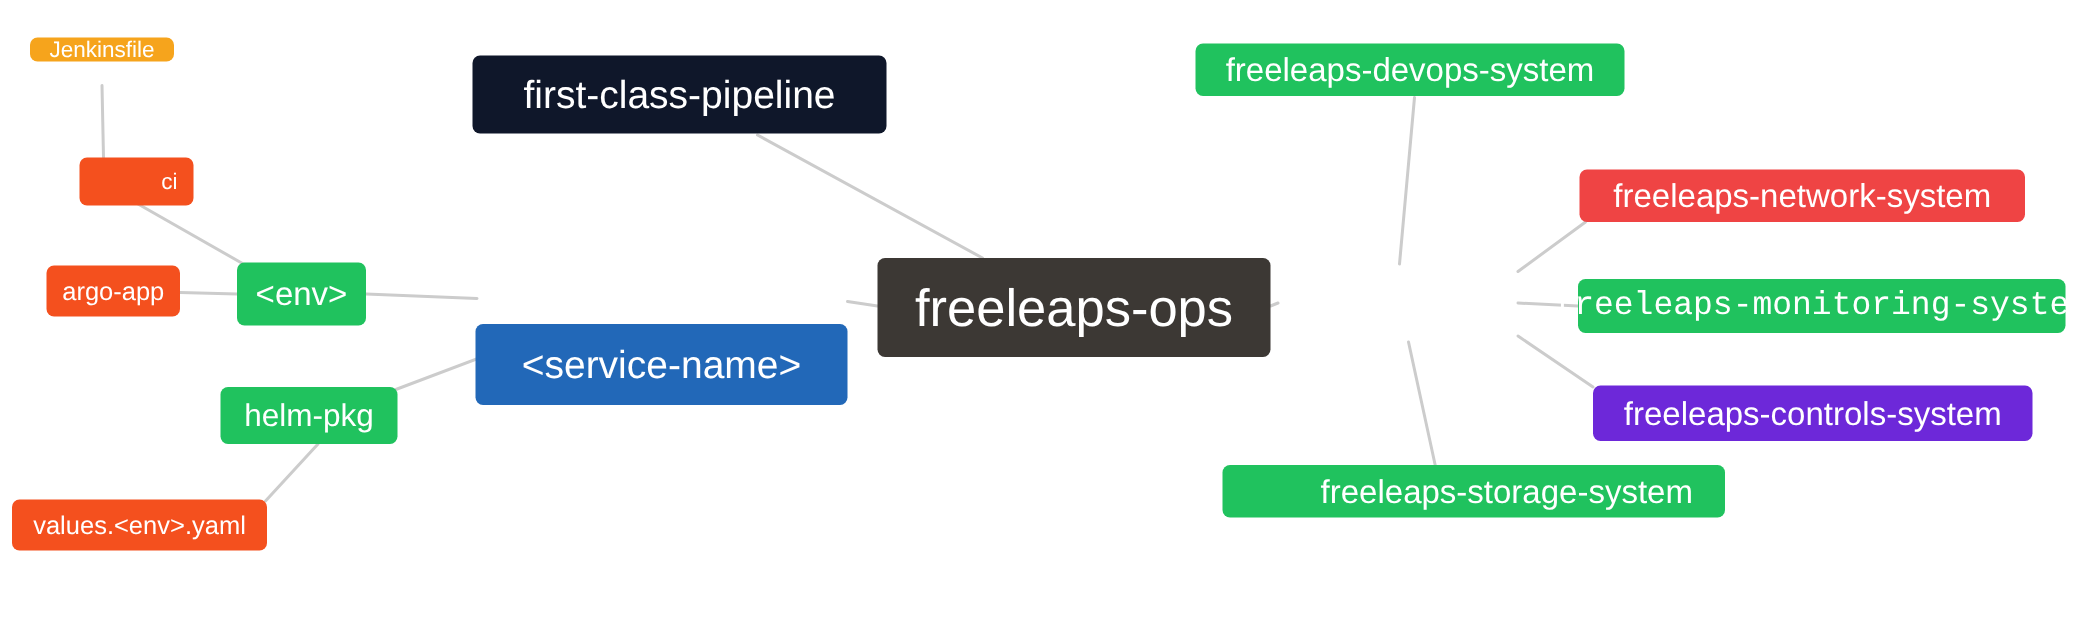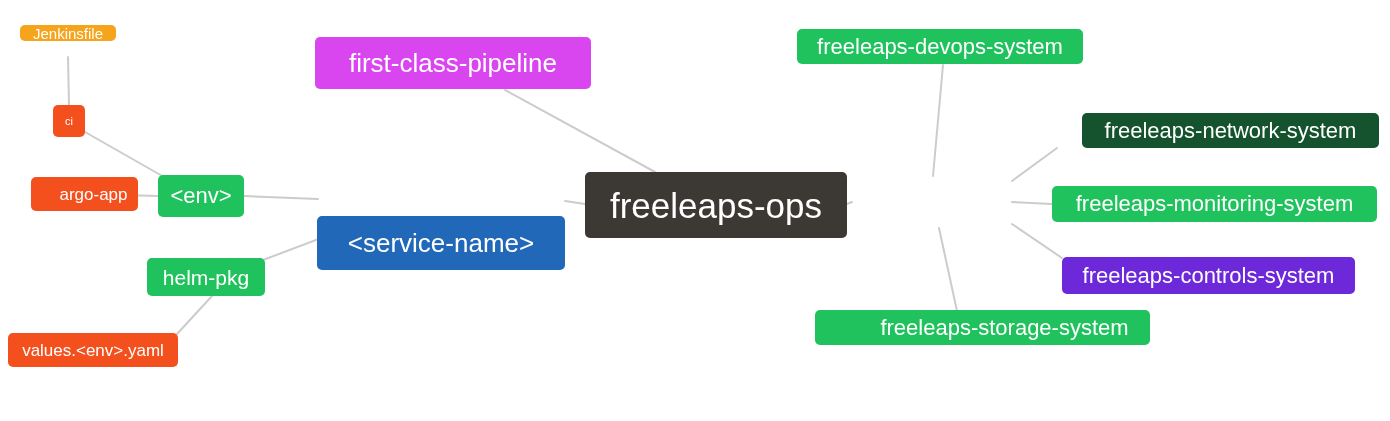--- a/index.html
+++ b/index.html
@@ -28,22 +28,22 @@
     justify-content: center;
     color: #ffffff;
     border-radius: 5px;
     white-space: nowrap;
     cursor: pointer;
     user-select: none;
     line-height: 1;
   }
   
   #n-jenkinsfile { left: 20px;   top: 25px;  width: 96px;  height: 16px; font-size: 15px; }
-  #n-ci          { left: 53px;   top: 105px; width: 32px;  height: 32px; font-size: 11px; }
-  #n-argo-app    { left: 31px;   top: 177px; width: 89px;  height: 34px; font-size: 17px; padding-left: 18px; }
+  #n-ci          { left: 53px;   top: 105px; width: 32px;  height: 32px; font-size: 15px; padding-left: 44px; }
+  #n-argo-app    { left: 31px;   top: 177px; width: 89px;  height: 34px; font-size: 17px; }
   #n-env         { left: 158px;  top: 175px; width: 86px;  height: 42px; font-size: 22px; }
   #n-helm-pkg    { left: 147px;  top: 258px; width: 118px; height: 38px; font-size: 21px; text-align: center; }
   #n-values      { left: 8px;    top: 333px; width: 170px; height: 34px; font-size: 17px; }
   #n-fcp         { left: 315px;  top: 37px;  width: 276px; height: 52px; font-size: 26px; }
   #n-service     { left: 317px;  top: 172px; width: 248px; height: 54px; font-size: 26px; margin-top: 44px; }
   #n-ops         { left: 585px;  top: 172px; width: 262px; height: 66px; font-size: 35px; }
   #n-manifests   { left: 852px;  top: 175px; width: 160px; height: 53px; font-size: 29px; }
   #n-devops      { left: 797px;  top: 29px;  width: 286px; height: 35px; font-size: 22px; }
   #n-network     { left: 1053px; top: 113px; width: 297px; height: 35px; font-size: 22px; }
   #n-monitoring  { left: 1052px; top: 186px; width: 325px; height: 36px; font-size: 22px; }
@@ -77,30 +77,30 @@
   <div class="node" id="n-ci" style="background-color: rgb(244, 80, 30);">ci</div>
 
   <div class="node" id="n-argo-app" style="background-color: rgb(244, 80, 30);">argo-app</div>
 
   <div class="node" id="n-env" style="background-color: rgb(32, 194, 94);">&lt;env&gt;</div>
 
   <div class="node" id="n-helm-pkg" style="background-color: rgb(32, 194, 94);">helm-pkg</div>
 
   <div class="node" id="n-values" style="background-color: rgb(244, 80, 30);">values.&lt;env&gt;.yaml</div>
 
-  <div class="node" id="n-fcp" style="background-color: #d946ef; text-align: right;">first-class-pipeline</div>
+  <div class="node" id="n-fcp" style="background-color: #0f172a; text-align: right;">first-class-pipeline</div>
 
   <div class="node" id="n-service" style="background-color: rgb(34, 104, 184);">&lt;service-name&gt;</div>
 
   <div class="node" id="n-ops" style="background-color: rgb(60, 56, 52);">freeleaps-ops</div>
 
 
   <div class="node" id="n-devops" style="background-color: rgb(32, 194, 94);">freeleaps-devops-system</div>
 
-  <div class="node" id="n-network" style="background-color: #14532d; margin-left: 29px;">freeleaps-network-system</div>
+  <div class="node" id="n-network" style="background-color: #ef4444;">freeleaps-network-system</div>
 
-  <div class="node" id="n-monitoring" style="background-color: rgb(32, 194, 94);">freeleaps-monitoring-system</div>
+  <div class="node" id="n-monitoring" style="background-color: rgb(32, 194, 94); font-family: Liberation Mono, monospace;">freeleaps-monitoring-system</div>
 
   <div class="node" id="n-controls" style="background-color: #6d28d9;">freeleaps-controls-system</div>
 
   <div class="node" id="n-storage" style="background-color: rgb(32, 194, 94); padding-left: 44px;">freeleaps-storage-system</div>
 
 </div>
 
 </body></html>

